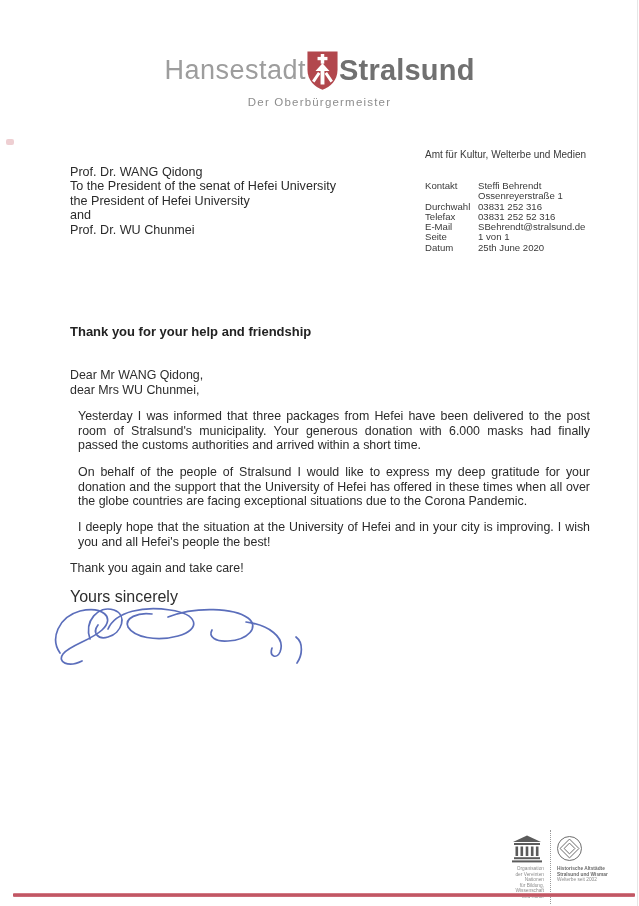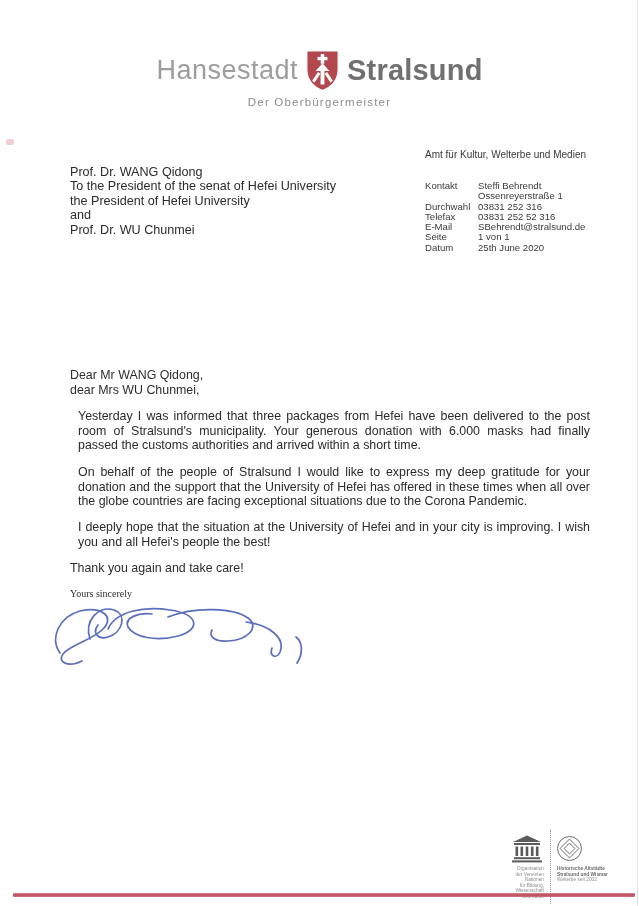--- a/index.html
+++ b/index.html
@@ -5,21 +5,21 @@
   * { margin:0; padding:0; box-sizing:border-box; }
   html,body { background:#ffffff; }
   .page {
     position:relative; width:639px; height:906px; margin:0 auto;
     background:#ffffff; overflow:hidden;
     font-family:"Liberation Sans", sans-serif; color:#2d2d2d;
   }
   
   .brandrow {
     position:absolute; top:50px; left:0; width:100%;
-    display:flex; align-items:center; justify-content:center; gap:8px;
+    display:flex; align-items:center; justify-content:center; gap:0;
   }
   .brand-pre { font-size:27px; font-weight:400; color:#9d9d9d; letter-spacing:0.5px; }
   .brand-name { font-size:29px; font-weight:700; color:#707070; letter-spacing:0.2px; }
   .crest { width:33px; height:41px; display:block; }
   .hdr-sub {
     position:absolute; top:96px; left:0; width:100%; text-align:center;
     font-size:11.5px; color:#8d8d8d; letter-spacing:1.2px;
   }
   
   .dept { position:absolute; left:425px; top:149px; font-size:10px; color:#3a3a3a; }
@@ -29,21 +29,21 @@
     font-size:9.6px; line-height:10.3px; color:#3a3a3a;
   }
   
   .recipient { position:absolute; left:70px; top:165px; font-size:12.6px; line-height:14.4px; color:#2b2b2b; }
   
   .subject { position:absolute; left:70px; top:324px; font-size:13px; font-weight:700; color:#222; }
   .salut { position:absolute; left:70px; top:368px; font-size:12.4px; line-height:15px; }
   .para { position:absolute; left:70px; width:512px; font-size:12.4px; line-height:14.6px; text-align:justify; color:#2b2b2b;margin-left:8px; }
   .p1 { top:409px; } .p2 { top:465px; } .p3 { top:520px; }
   .close1 { position:absolute; left:70px; top:561px; font-size:12.4px; }
-  .close2 { position:absolute; left:70px; top:588px; font-size:10px;font-family:Liberation Serif, serif; }
+  .close2 { position:absolute; left:70px; top:588px; font-size:16px; }
   .signature-svg { position:absolute; left:50px; top:597px; width:270px; height:78px; }
   .signer { position:absolute; left:78px; top:648px; font-size:12.6px; line-height:14.2px; color:#2b2b2b; }
   
   .unesco-icon { position:absolute; left:511px; top:835px; width:32px; height:28px; }
   .unesco-cap {
     position:absolute; left:486px; top:866px; width:58px; text-align:right;
     font-size:6px; line-height:7px; color:#8c8c8c;
     transform:scale(0.8); transform-origin:100% 0;
   }
   .dot-sep { position:absolute; left:550px; top:830px; height:74px; width:0; border-left:1px dotted #9a9a9a; }
@@ -98,20 +98,21 @@
   </div>
 
   <div class="recipient">
     <div>Prof. Dr. WANG Qidong</div>
     <div>To the President of the senat of Hefei University</div>
     <div>the President of Hefei University</div>
     <div>and</div>
     <div>Prof. Dr. WU Chunmei</div>
   </div>
 
+  <div class="subject">Thank you for your help and friendship</div>
 
   <div class="salut">
     <div>Dear Mr WANG Qidong,</div>
     <div>dear Mrs WU Chunmei,</div>
   </div>
 
   <p class="para p1">Yesterday I was informed that three packages from Hefei have been delivered to the post room of Stralsund's municipality. Your generous donation with 6.000 masks had finally passed the customs authorities and arrived within a short time.</p>
   <p class="para p2">On behalf of the people of Stralsund I would like to express my deep gratitude for your donation and the support that the University of Hefei has offered in these times when all over the globe countries are facing exceptional situations due to the Corona Pandemic.</p>
   <p class="para p3">I deeply hope that the situation at the University of Hefei and in your city is improving. I wish you and all Hefei's people the best!</p>
 

